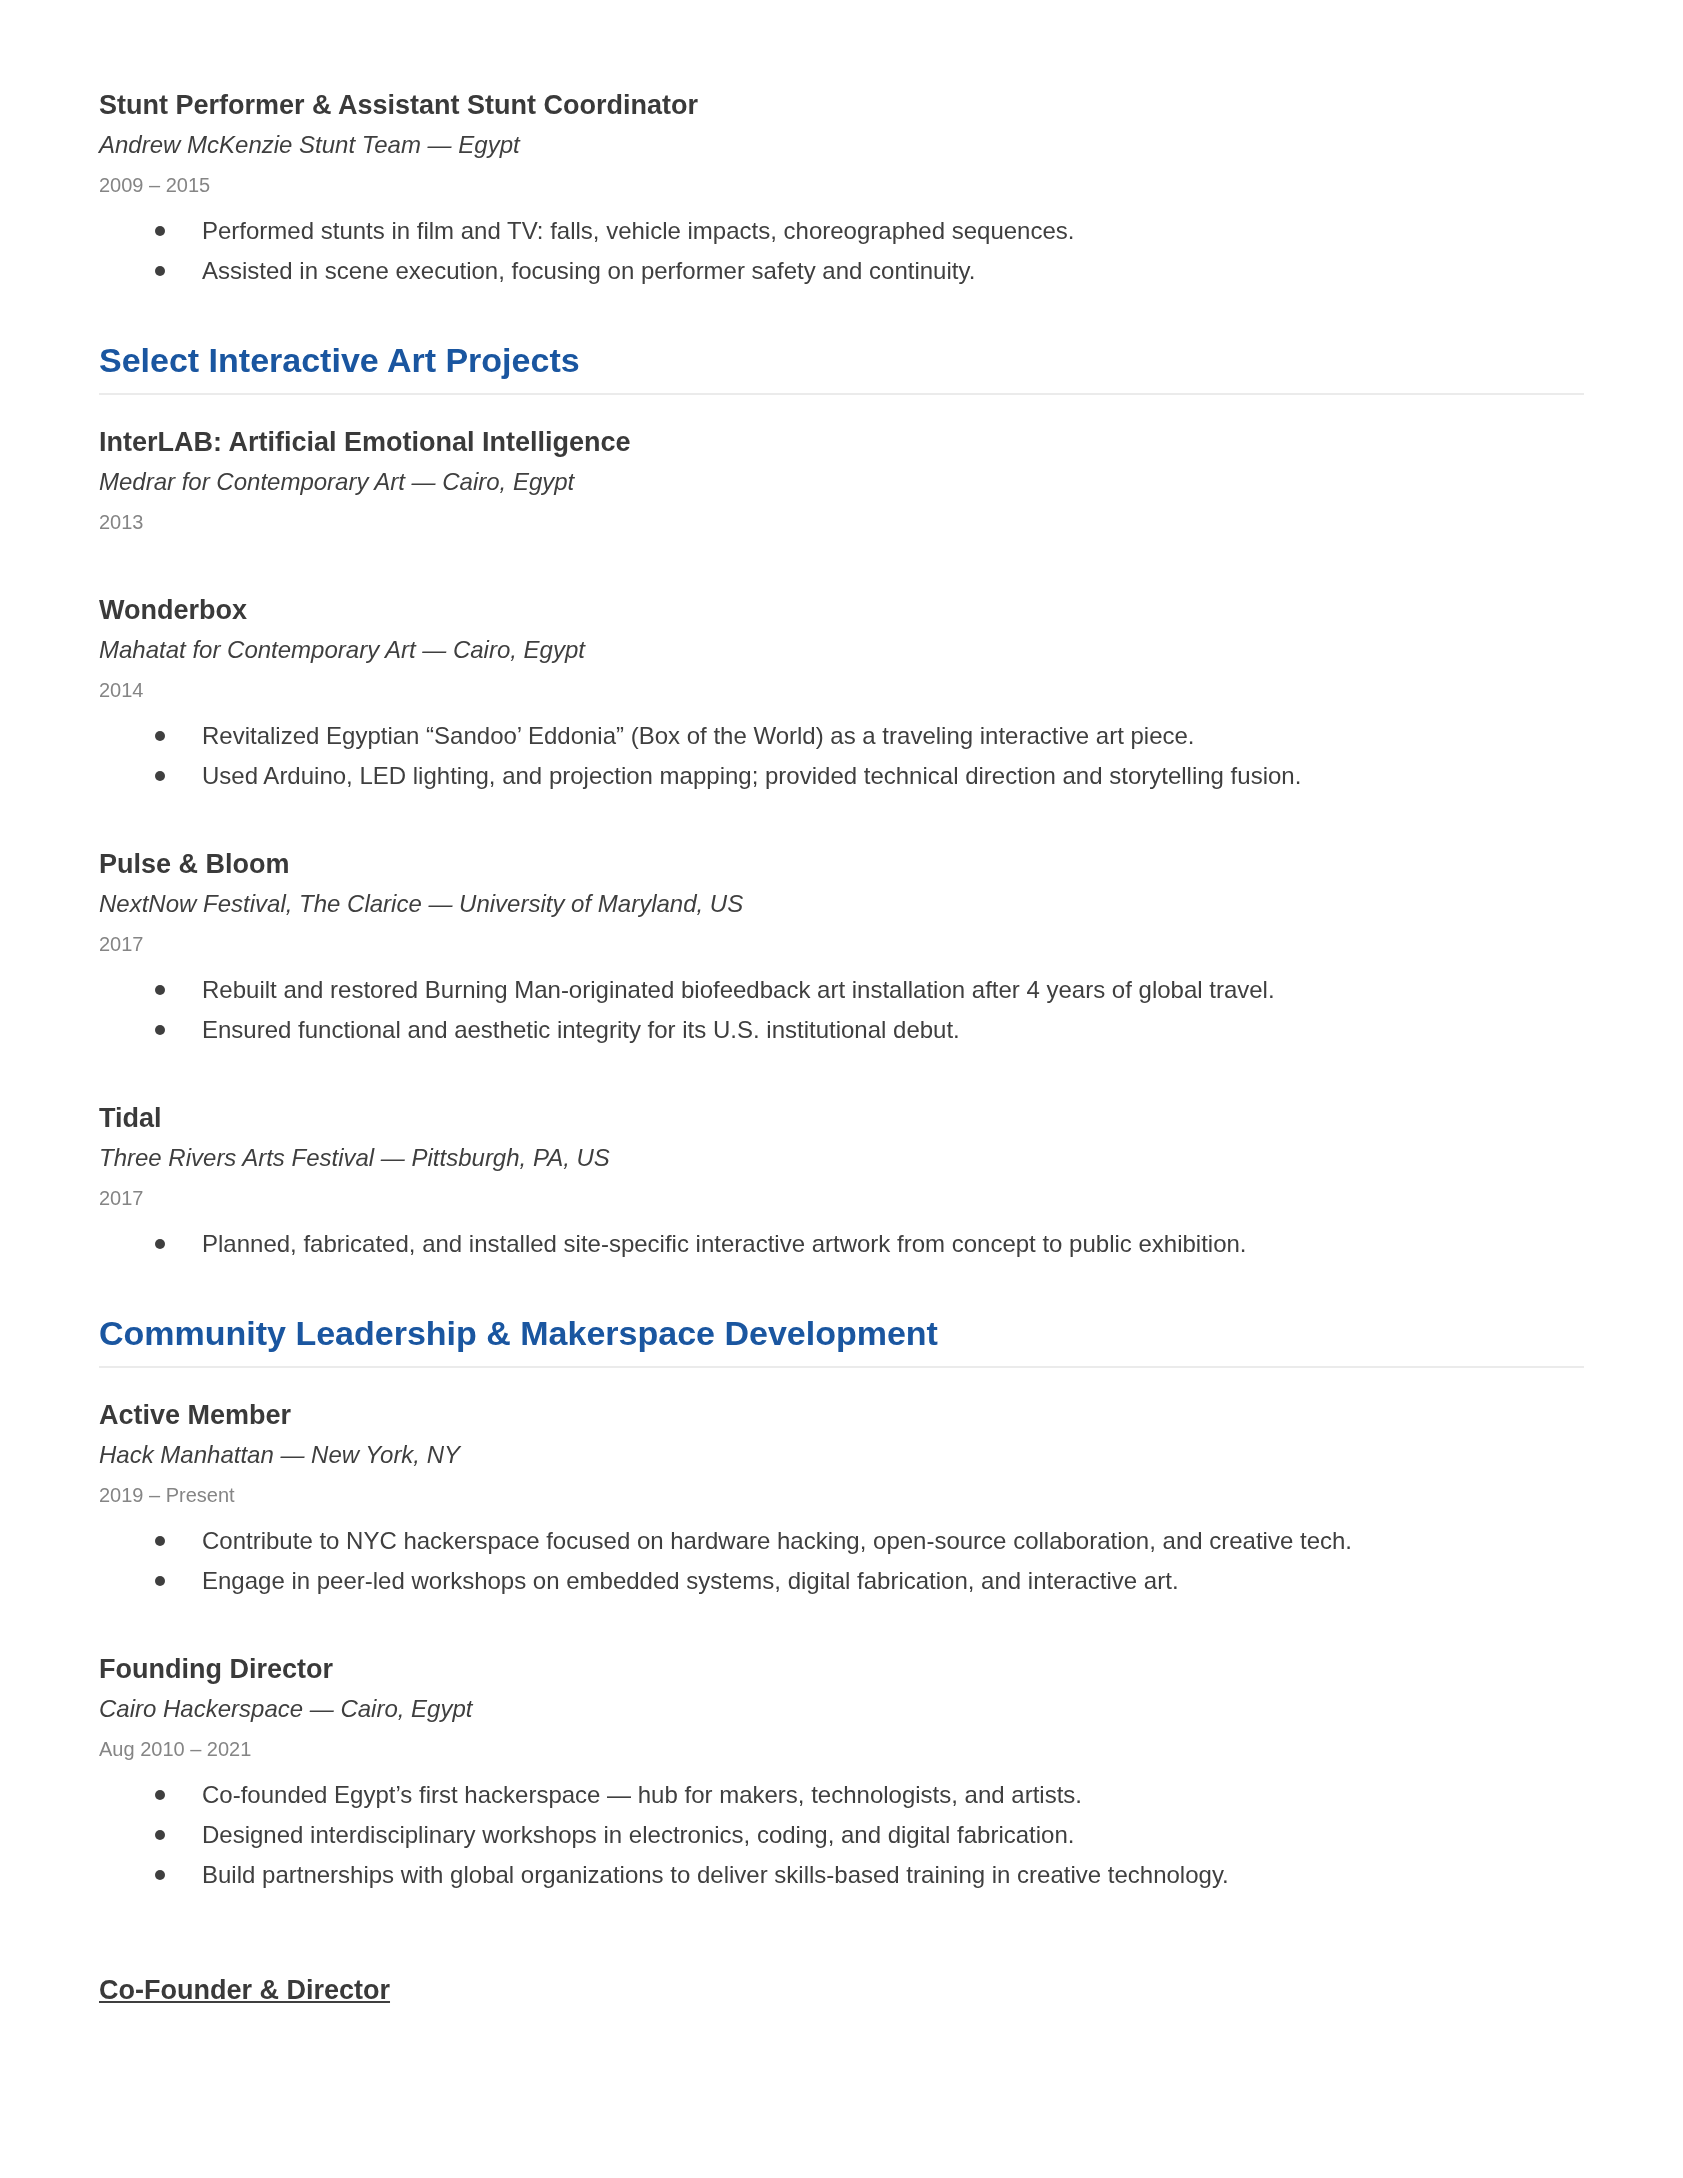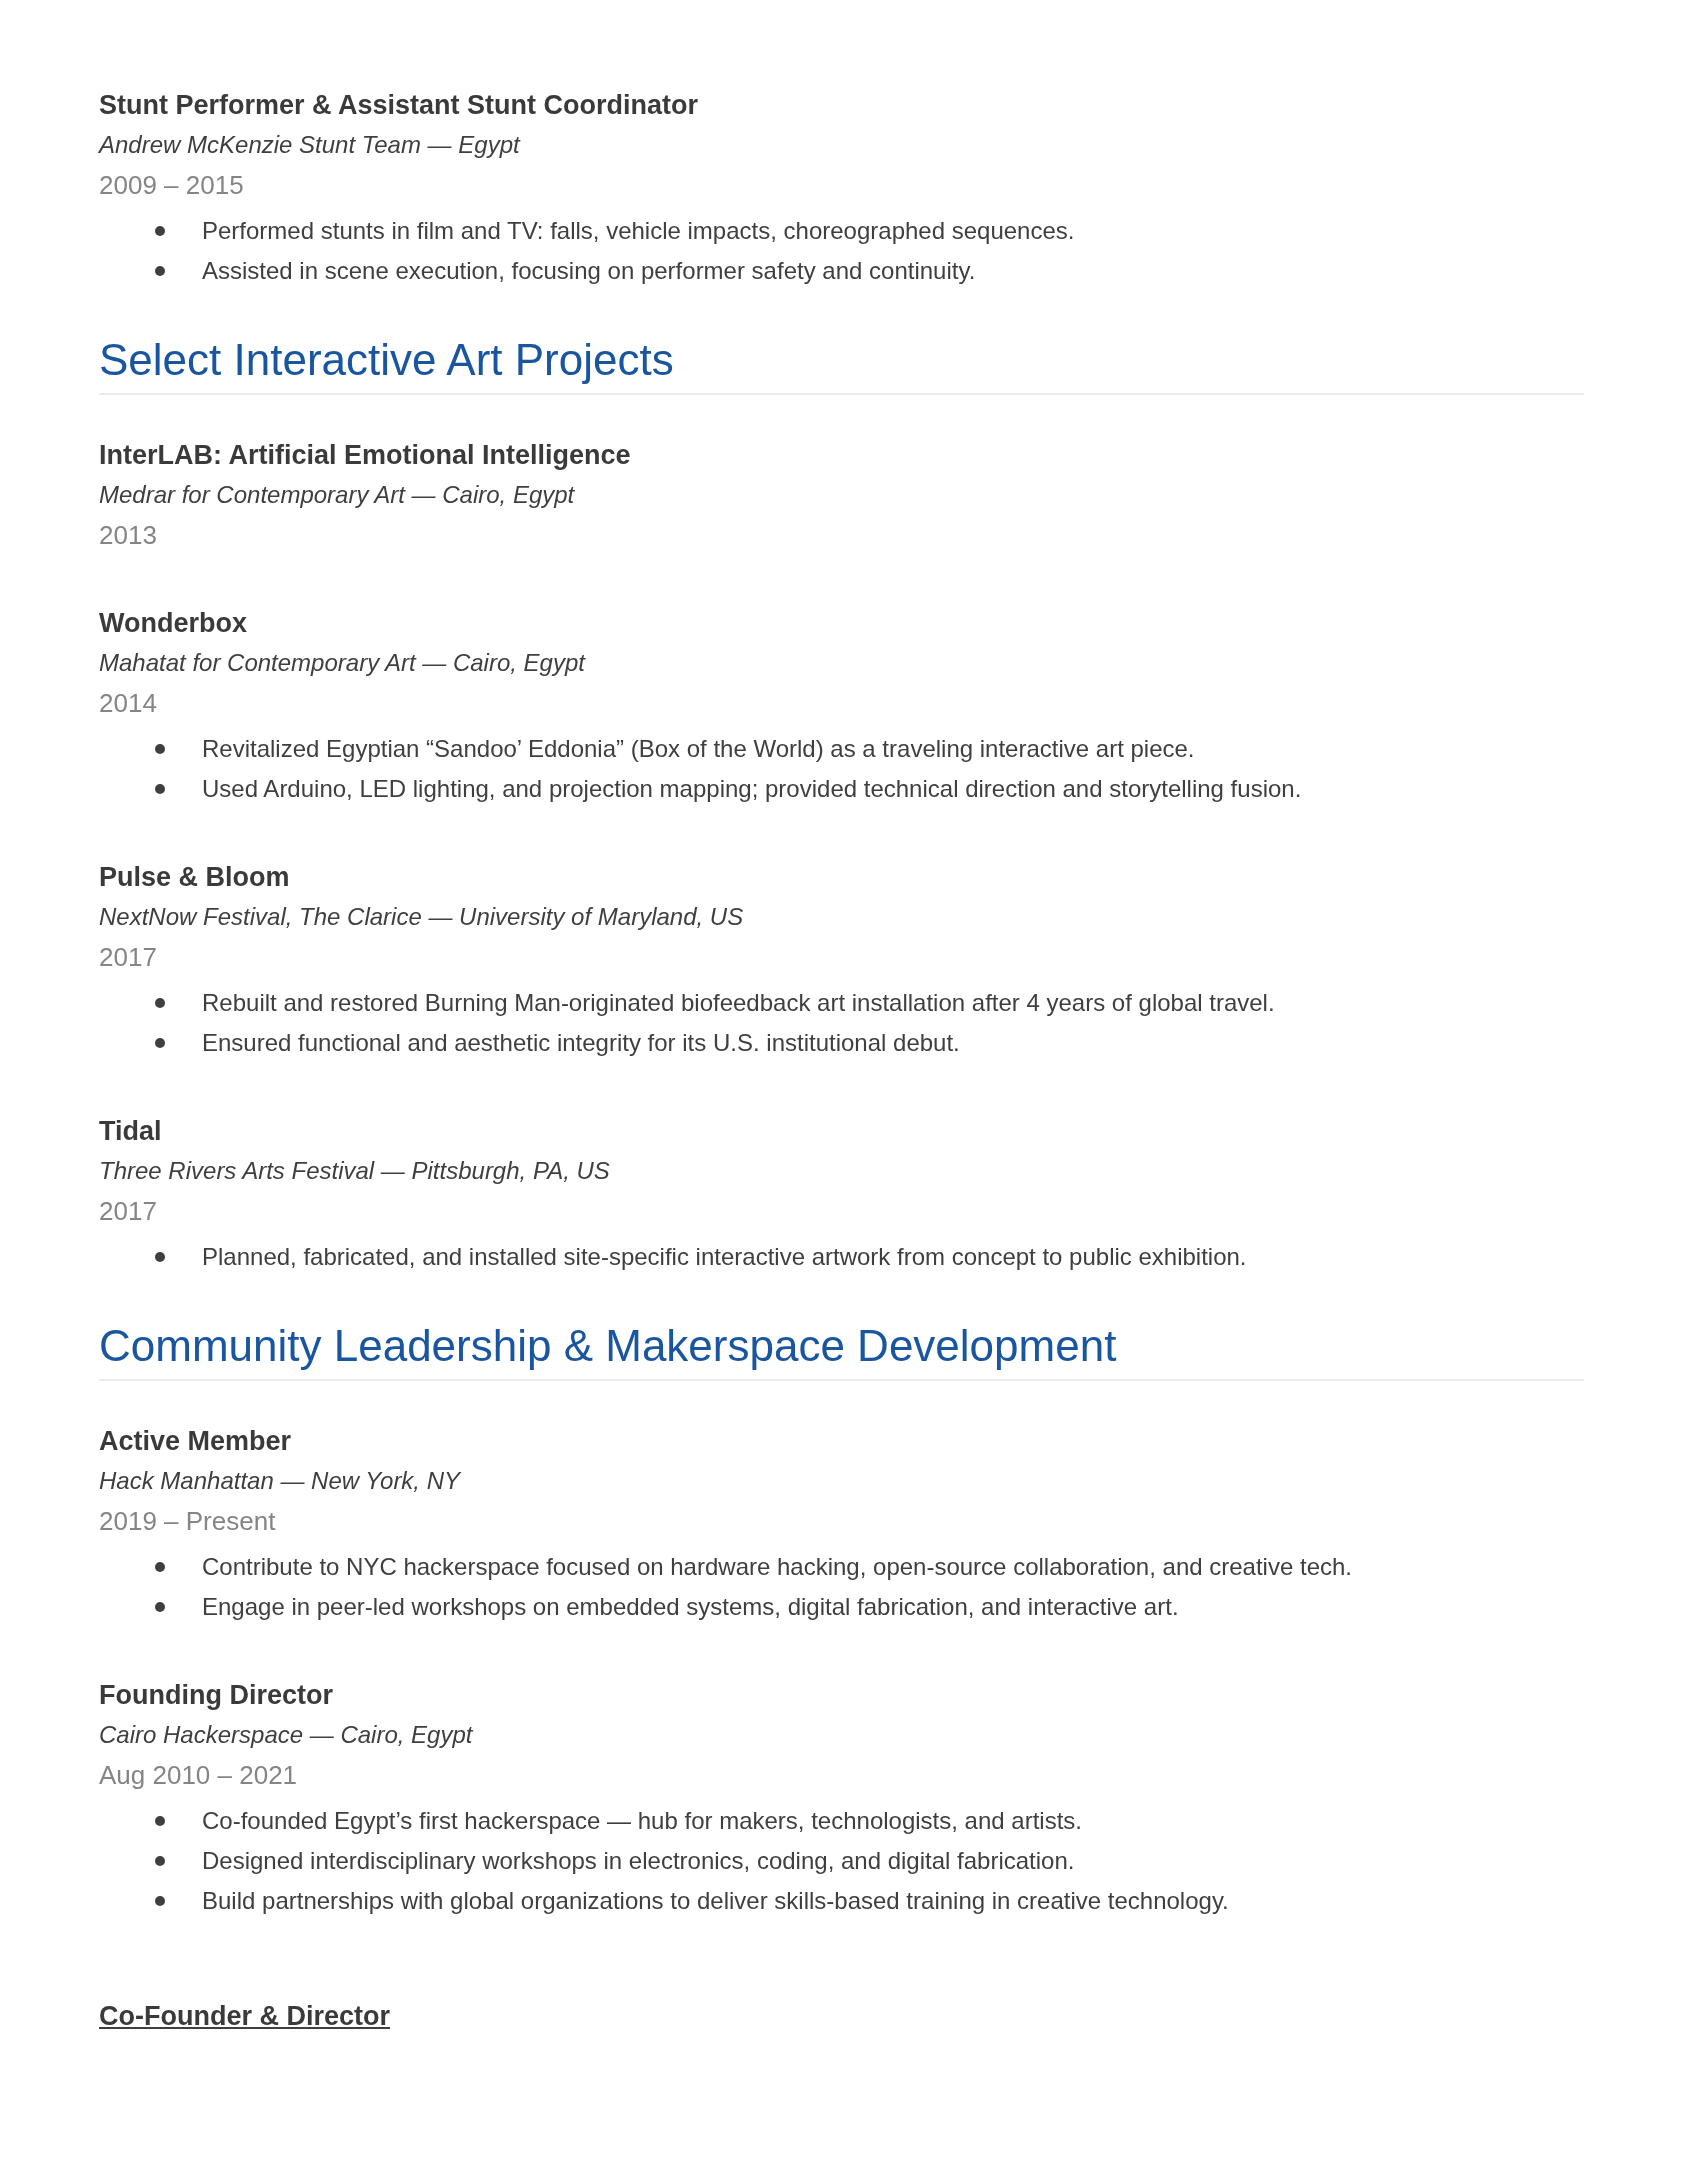--- a/index.html
+++ b/index.html
@@ -7,46 +7,46 @@
   body {
     width: 1683px;
     height: 2178px;
     font-family: "Liberation Sans", "DejaVu Sans", sans-serif;
     color: var(--body-text, #3f3f3f);
     overflow: hidden;
   }
   .page { padding: 85px 99px 0 99px; }
 
   .section-heading {
-    font-size: 44px;
+    font-size: 34px;
     line-height: 42px;
-    font-weight: 400;
+    font-weight: 700;
     color: var(--accent, #1a56a0);
     padding-bottom: 12px;
     border-bottom: 2px solid var(--divider, #ebebeb);
-    margin-bottom: 40px;
+    margin-bottom: 27px;
   }
 
   .entry { margin-bottom: 48px; }
   .entry.gap-top { margin-top: 75px; text-decoration: underline; }
 
   .entry-title {
     font-size: 27px;
     line-height: 40px;
     font-weight: 700;
     color: var(--heading-text, #3a3a3a);
   }
   .entry-sub {
     font-size: 24px;
     line-height: 40px;
     font-style: italic;
     color: var(--body-text, #3f3f3f);
   }
   .entry-date {
-    font-size: 26px;
+    font-size: 20px;
     line-height: 40px;
     color: var(--muted-date, #858585);
   }
 
   .bullets {
     list-style: none;
     margin-top: 6px;
     padding-left: 103px;
   }
   .bullets li {

